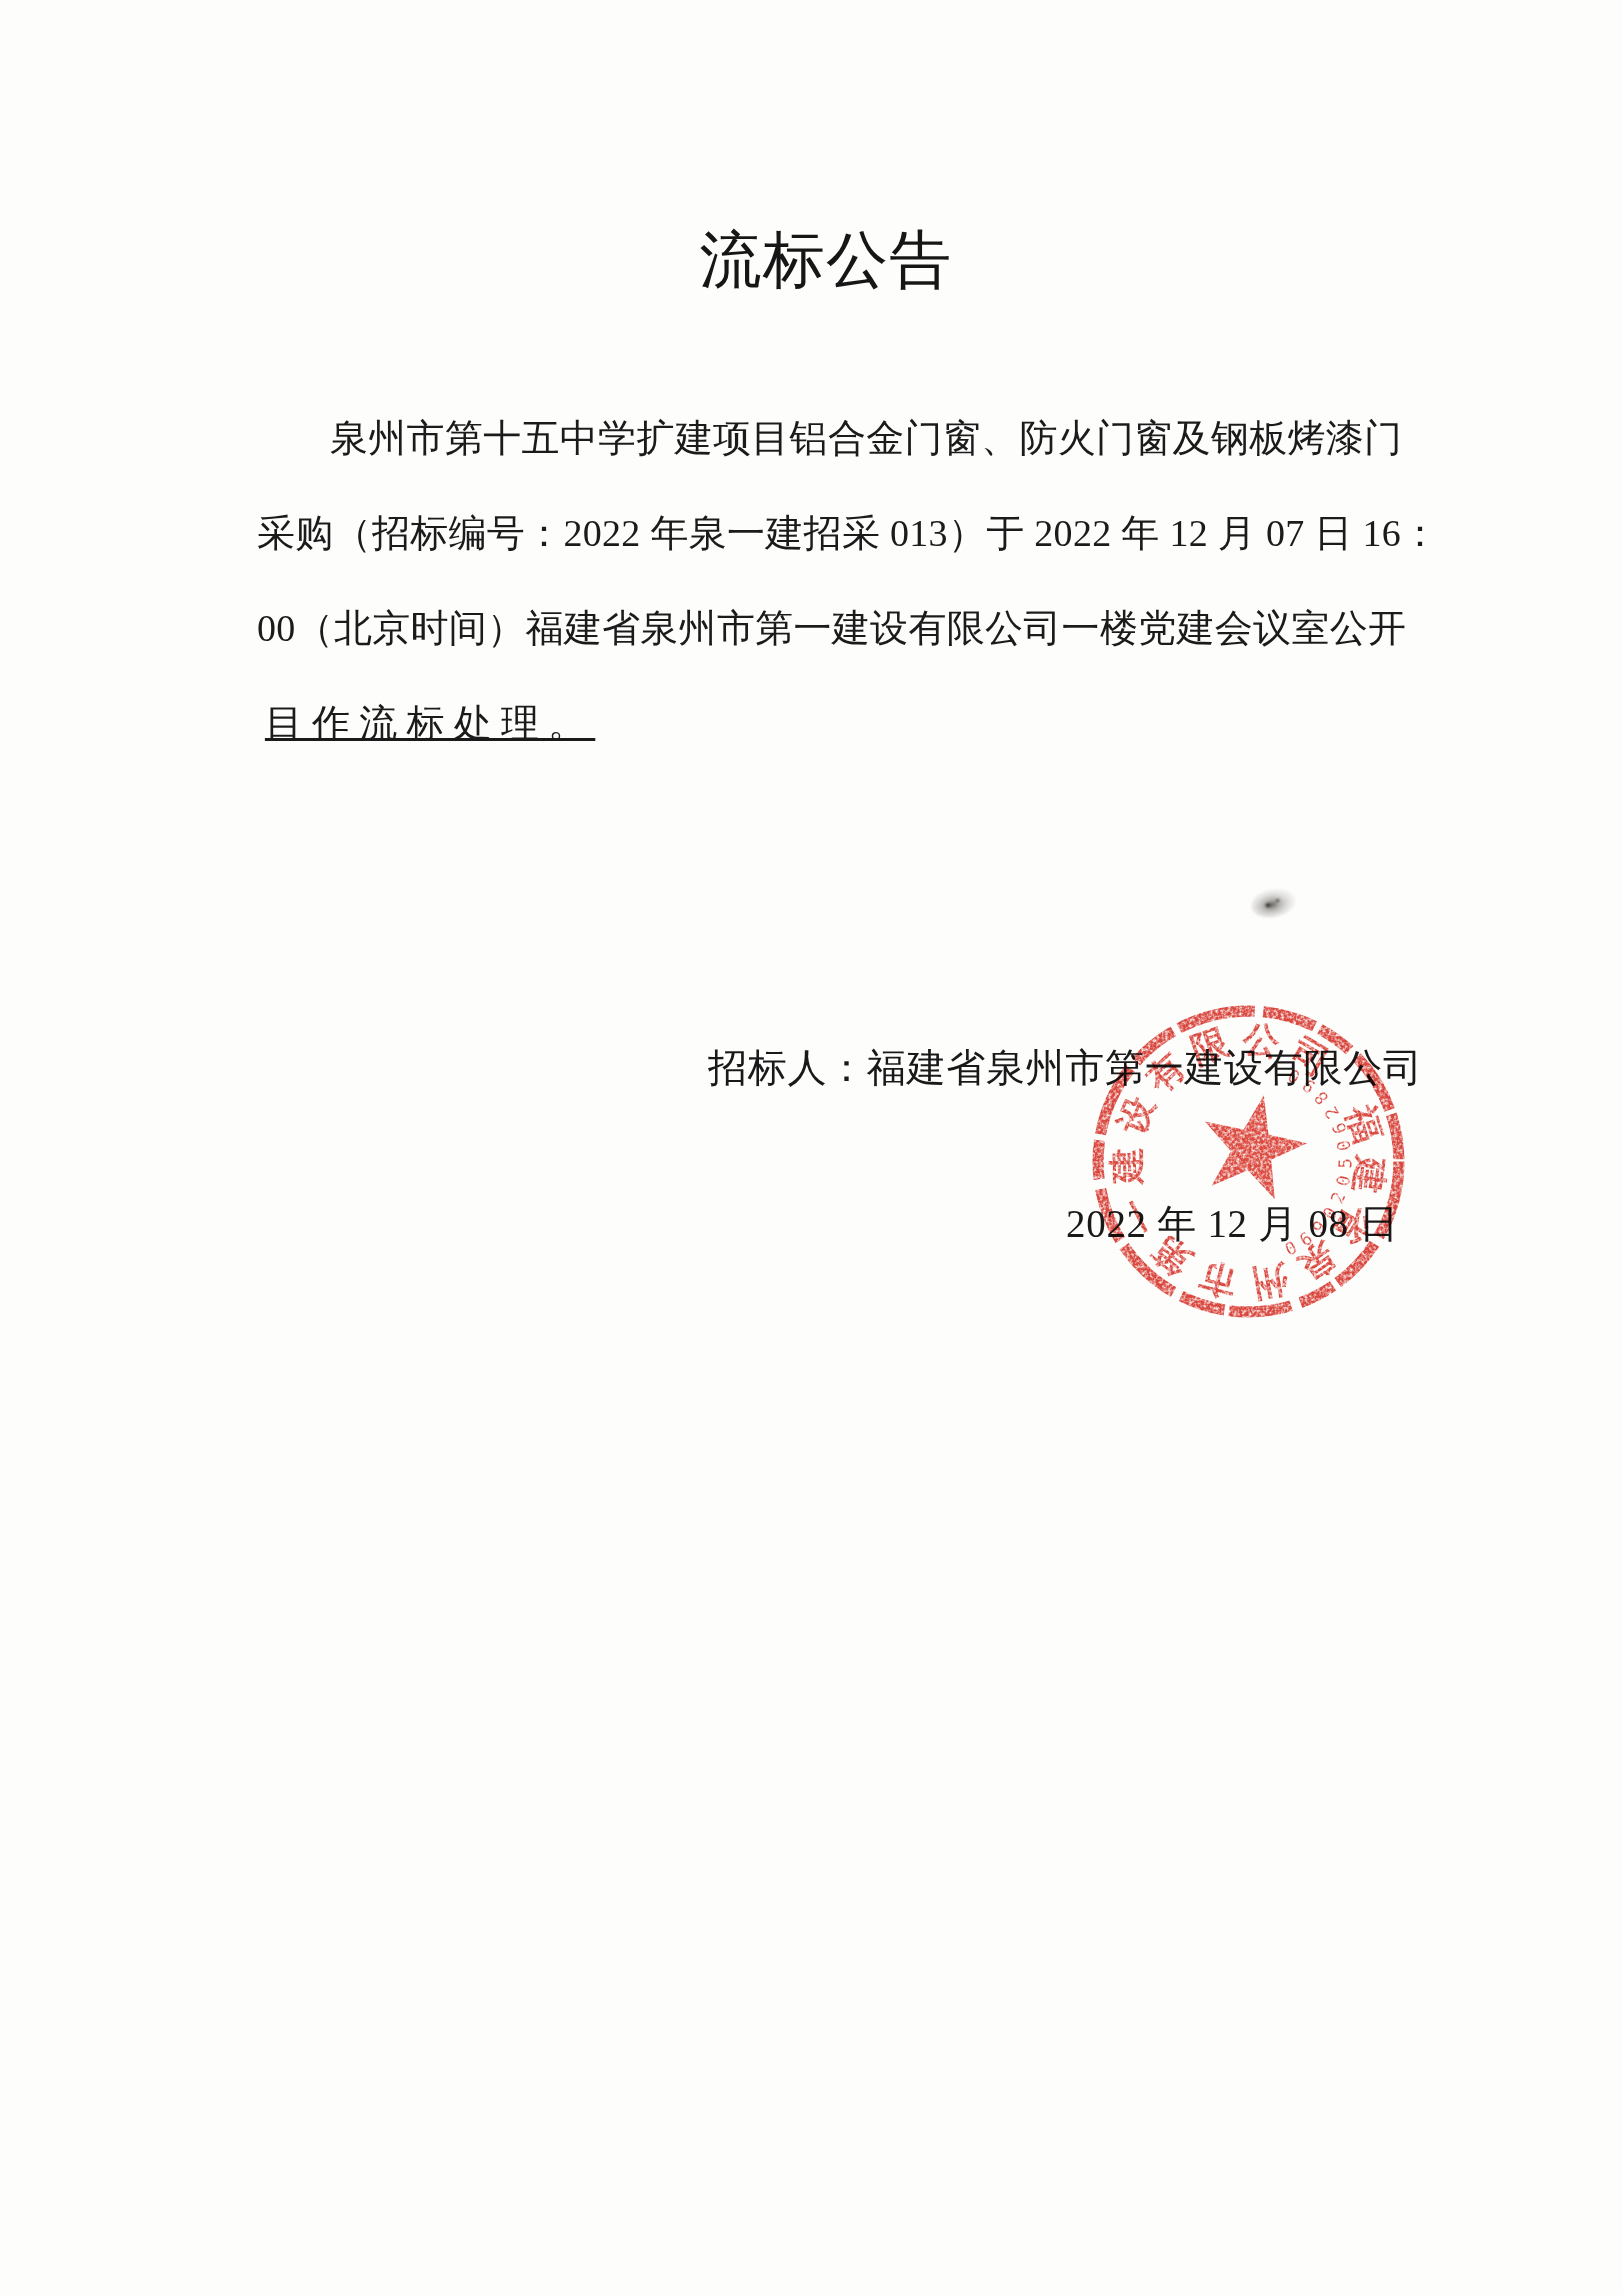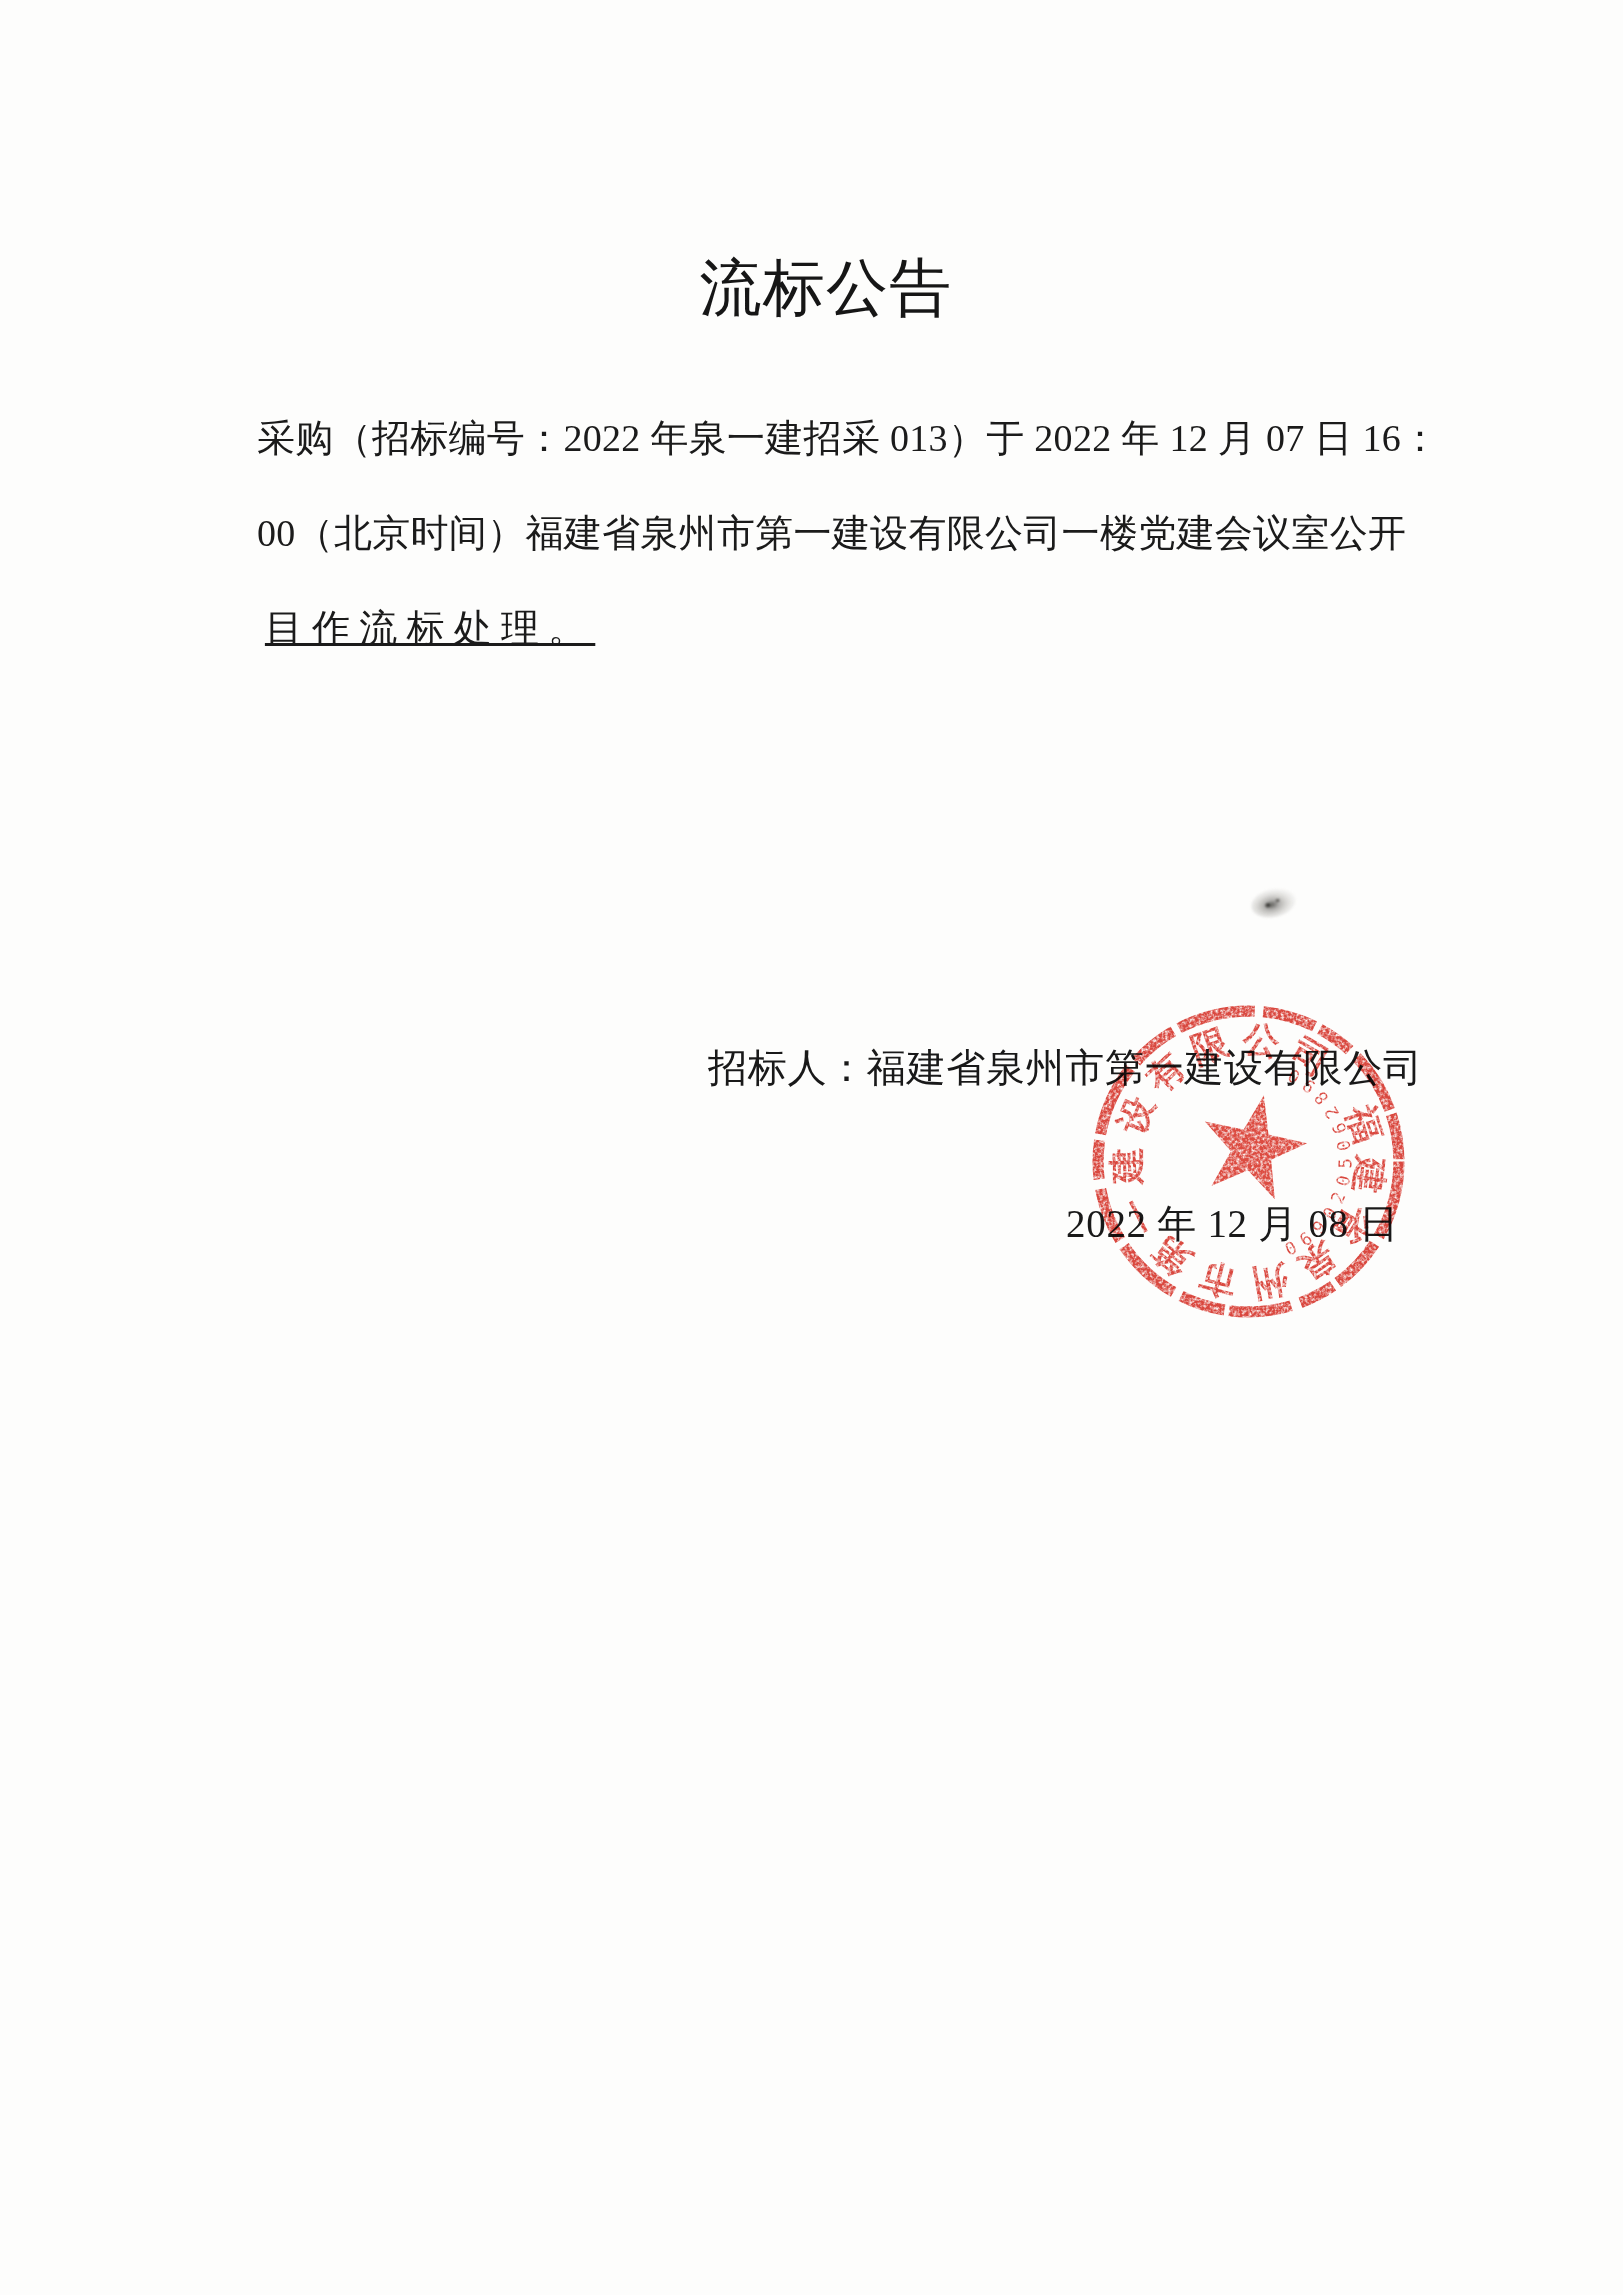--- a/index.html
+++ b/index.html
@@ -9,21 +9,20 @@
     font-family:"Liberation Serif","DejaVu Serif",serif;
     color:#1c1c1c;
     -webkit-font-smoothing:antialiased;
   }
   
   #doc-title{
     position:absolute;top:228px;left:0;right:0;
     font-size:62px;line-height:65px;font-weight:400;
     text-align:center;text-indent:29px;letter-spacing:1.3px;
     color:#161616;
-    margin-top:28px;
   }
   
   #para{
     position:absolute;left:257px;top:391px;width:1139px;
     font-size:38px;line-height:95px;letter-spacing:0.3px;
     color:#1b1b1b;
   }
   .para-line{
     height:95px;
     text-align:justify;text-align-last:justify;
@@ -82,20 +81,21 @@
   }
 </style>
 </head>
 <body>
 
 <div id="page">
 
   <div id="doc-title">流标公告</div>
 
   <div id="para">
+    <div class="para-line first">泉州市第十五中学扩建项目铝合金门窗、防火门窗及钢板烤漆门</div>
     <div class="para-line">采购（招标编号：2022 年泉一建招采 013）于 2022 年 12 月 07 日 16：</div>
     <div class="para-line">00（北京时间）福建省泉州市第一建设有限公司一楼党建会议室公开</div>
     <div class="para-line last">目作流标处理。</div>
   </div>
 
   <div id="signature-line">招标人：福建省泉州市第一建设有限公司</div>
 
   <div id="date-line">2022 年 12 月 08 日</div>
 
   <svg id="stamp" viewBox="0 0 500 500" xmlns="http://www.w3.org/2000/svg" aria-hidden="true">

